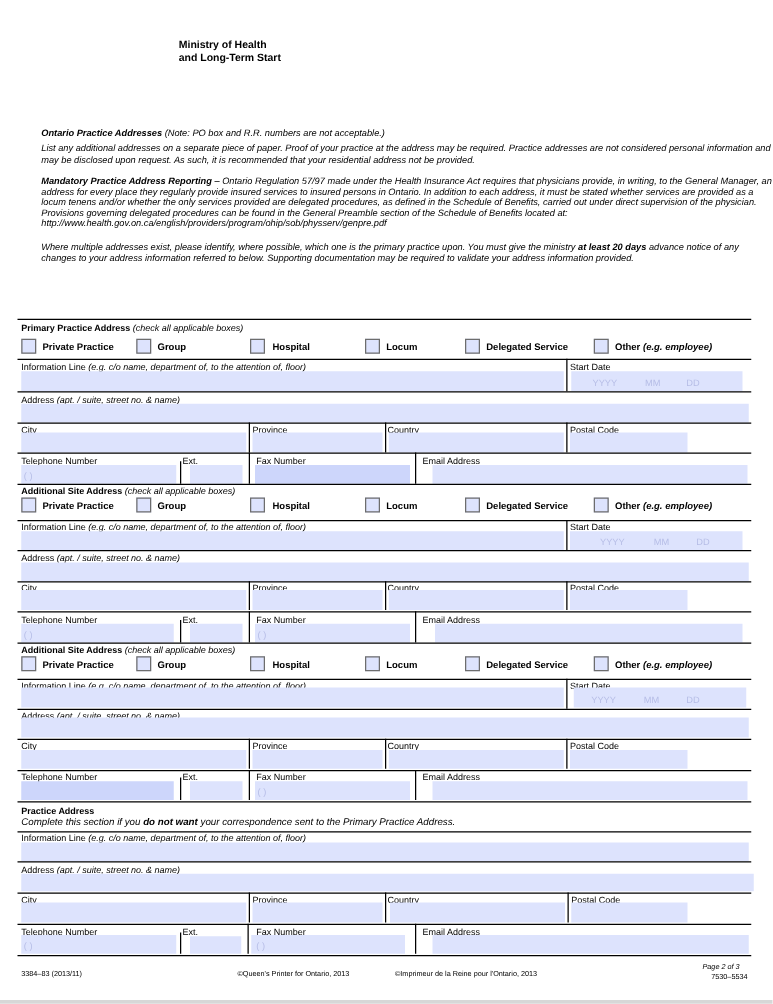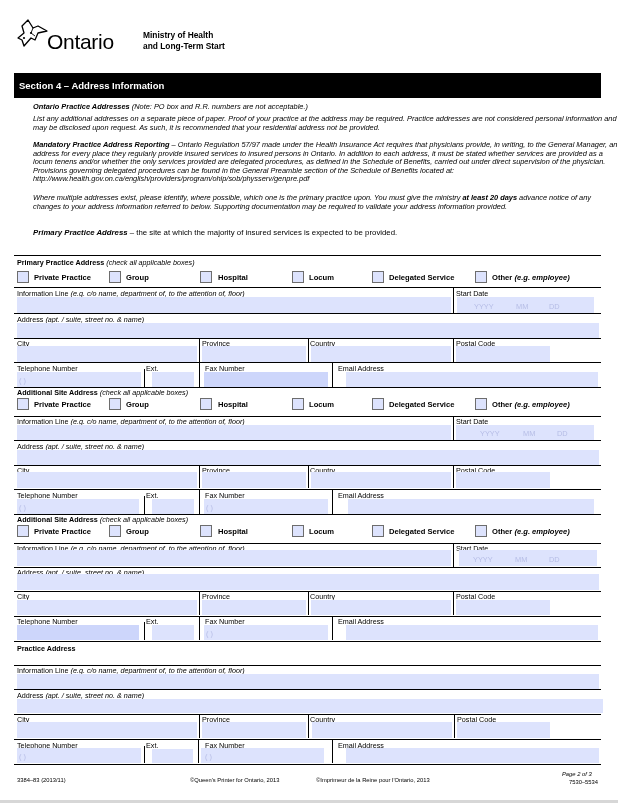--- a/index.html
+++ b/index.html
@@ -30,48 +30,35 @@
   .ph { position: absolute; font-size: 7.4px; color: #b6bde6; white-space: nowrap; }
   .foot { position: absolute; font-size: 5.8px; line-height: 7px; white-space: nowrap; }
   .mail-note { position: absolute; left: 17px; font-size: 7.8px; font-style: italic; white-space: nowrap; }
   .mail-note b { font-style: italic; }
 </style>
 </head>
 <body>
 
 <div class="page">
 
-  <div class="hdr">
-    <svg class="logo-svg" viewBox="0 0 34 30">
-      <path d="M12 2 L17 10 L22 8 L31 13 L22 15 L19 22 L15 20 L8 28 L6 22 L2 20 L8 15 L6 8 Z" fill="none" stroke="#000" stroke-width="1.3" stroke-linejoin="round"></path>
-      <path d="M17 10 L15 15 L19 18" fill="none" stroke="#000" stroke-width="0.9"></path>
-      <circle cx="15" cy="15" r="1.1" fill="#000"></circle>
-      <circle cx="8" cy="20" r="1.1" fill="#000"></circle>
-    </svg>
-    <div class="logo-text">Ontario</div>
-  </div>
   <div class="ministry">
     <div>Ministry of Health</div>
     <div>and Long-Term Start</div>
   </div>
 
-  <div class="section-bar">Section 4 – Address Information</div>
 
   <div class="intro" style="top:103px;">
     <b>Ontario Practice Addresses</b><span> (Note: PO box and R.R. numbers are not acceptable.)</span>
   </div>
   <div class="intro" style="top:115px;">List any additional addresses on a separate piece of paper.  Proof of your practice at the address may be required.  Practice addresses are not considered personal information and may be disclosed upon request.  As such, it is recommended that your residential address not be provided.</div>
   <div class="intro" style="top:141px;">
     <b>Mandatory Practice Address Reporting</b><span> – Ontario Regulation 57/97 made under the Health Insurance Act requires that physicians provide, in writing, to the General Manager, an address for every place they regularly provide insured services to insured persons in Ontario.  In addition to each address, it must be stated whether services are provided as a locum tenens and/or whether the only services provided are delegated procedures, as defined in the Schedule of Benefits, carried out under direct supervision of the physician.  Provisions governing delegated procedures can be found in the General Preamble section of the Schedule of Benefits located at: http://www.health.gov.on.ca/english/providers/program/ohip/sob/physserv/genpre.pdf</span>
   </div>
   <div class="intro" style="top:194px;">
     <span>Where multiple addresses exist, please identify, where possible, which one is the primary practice upon.  You must give the ministry </span><b>at least 20 days</b><span> advance notice of any changes to your address information referred to below.  Supporting documentation may be required to validate your address information provided.</span>
-  </div>
-  <div class="intro" style="top:229px; font-size:7.8px; font-style:normal;">
-    <b style="font-style:italic">Primary Practice Address</b><span> – the site at which the majority of insured services is expected to be provided.</span>
   </div>
 
   <div class="rule" style="top:255px;"></div>
   <div class="lbl" style="left:17px; top:259px;"><span class="lbl-b">Primary Practice Address</span> <i>(check all applicable boxes)</i></div>
 
   <div class="cb" style="left:17px; top:271px;"></div>
   <div class="cb-lbl" style="left:34px; top:273px;">Private Practice</div>
   <div class="cb" style="left:109px; top:271px;"></div>
   <div class="cb-lbl" style="left:126px; top:273px;">Group</div>
   <div class="cb" style="left:200px; top:271px;"></div>
@@ -232,20 +219,23 @@
   <div class="vline" style="left:199px; top:616px; height:24px;"></div>
   <div class="lbl" style="left:205px; top:618px;">Fax Number</div>
   <div class="fld" style="left:204px; top:625px; width:124px; height:15px;"></div>
   <div class="ph" style="left:206px; top:629px;">(          )</div>
   <div class="vline" style="left:332px; top:616px; height:24px;"></div>
   <div class="lbl" style="left:338px; top:618px;">Email Address</div>
   <div class="fld" style="left:346px; top:625px; width:252px; height:15px;"></div>
 
   <div class="rule" style="top:641px;"></div>
   <div class="lbl lbl-b" style="left:17px; top:645px;">Practice Address</div>
+  <div class="mail-note" style="top:653px;">
+    <span>Complete this section if you </span><b>do not want</b><span> your correspondence sent to the Primary Practice Address.</span>
+  </div>
 
   <div class="rule" style="top:665px;"></div>
   <div class="lbl" style="left:17px; top:667px;"><span>Information Line</span> <i>(e.g. c/o name, department of, to the attention of, floor)</i></div>
   <div class="fld" style="left:17px; top:674px; width:582px; height:15px;"></div>
 
   <div class="rule" style="top:689px;"></div>
   <div class="lbl" style="left:17px; top:692px;"><span>Address</span> <i>(apt. / suite, street no. &amp; name)</i></div>
   <div class="fld" style="left:17px; top:699px; width:586px; height:14px;"></div>
 
   <div class="rule" style="top:714px;"></div>

